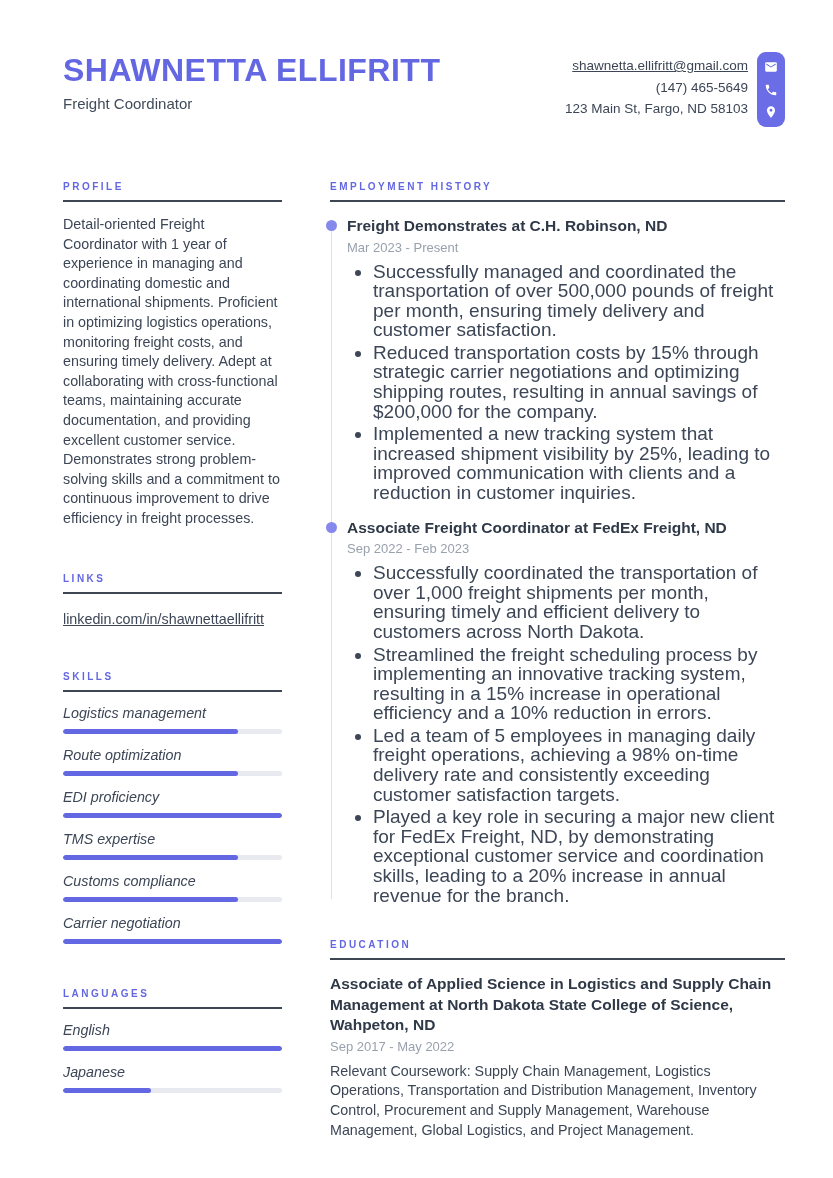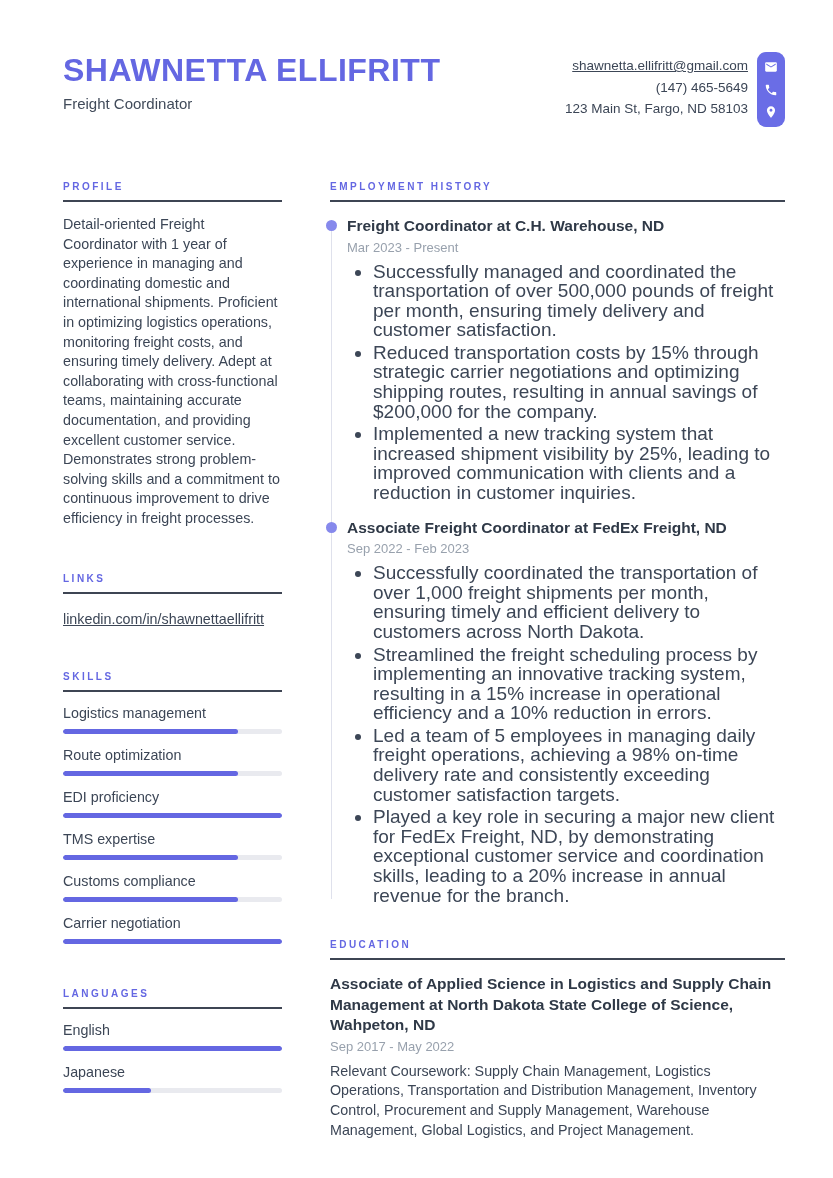--- a/index.html
+++ b/index.html
@@ -83,21 +83,21 @@
   .profile-text {
     margin-top: 13px;
     font-size: 14.3px;
     line-height: 19.6px;
     color: #3c4656;
   }
   .link-item { margin-top: 17px; font-size: 14.3px; }
   .link-item a { color: #3c4656; text-decoration: underline; }
 
   .meter-list { margin-top: 4px; }
-  .meter-item { margin-top: 13px; }
+  .meter-item { margin-top: 13px; font-style: italic; }
   .meter-label { font-size: 14.3px; color: #3c4656; margin-bottom: 8px; }
   .meter-track {
     width: 100%;
     height: 5px;
     background: #e9eaef;
     border-radius: 3px;
     overflow: hidden;
   }
   .meter-fill {
     height: 100%;
@@ -279,21 +279,21 @@
     </div>
 
     <div class="col-right">
 
       <div class="section section-employment">
         <div class="section-heading">EMPLOYMENT HISTORY</div>
         <div class="timeline">
 
           <div class="job">
             <span class="job-dot"></span>
-            <div class="entry-title">Freight Coordinator at C.H. Warehouse, ND</div>
+            <div class="entry-title">Freight Demonstrates at C.H. Robinson, ND</div>
             <div class="entry-dates">Mar 2023 - Present</div>
             <ul class="bullets">
               <li>Successfully managed and coordinated the transportation of over 500,000 pounds of freight per month, ensuring timely delivery and customer satisfaction.</li>
               <li>Reduced transportation costs by 15% through strategic carrier negotiations and optimizing shipping routes, resulting in annual savings of $200,000 for the company.</li>
               <li>Implemented a new tracking system that increased shipment visibility by 25%, leading to improved communication with clients and a reduction in customer inquiries.</li>
             </ul>
           </div>
 
           <div class="job">
             <span class="job-dot"></span>

